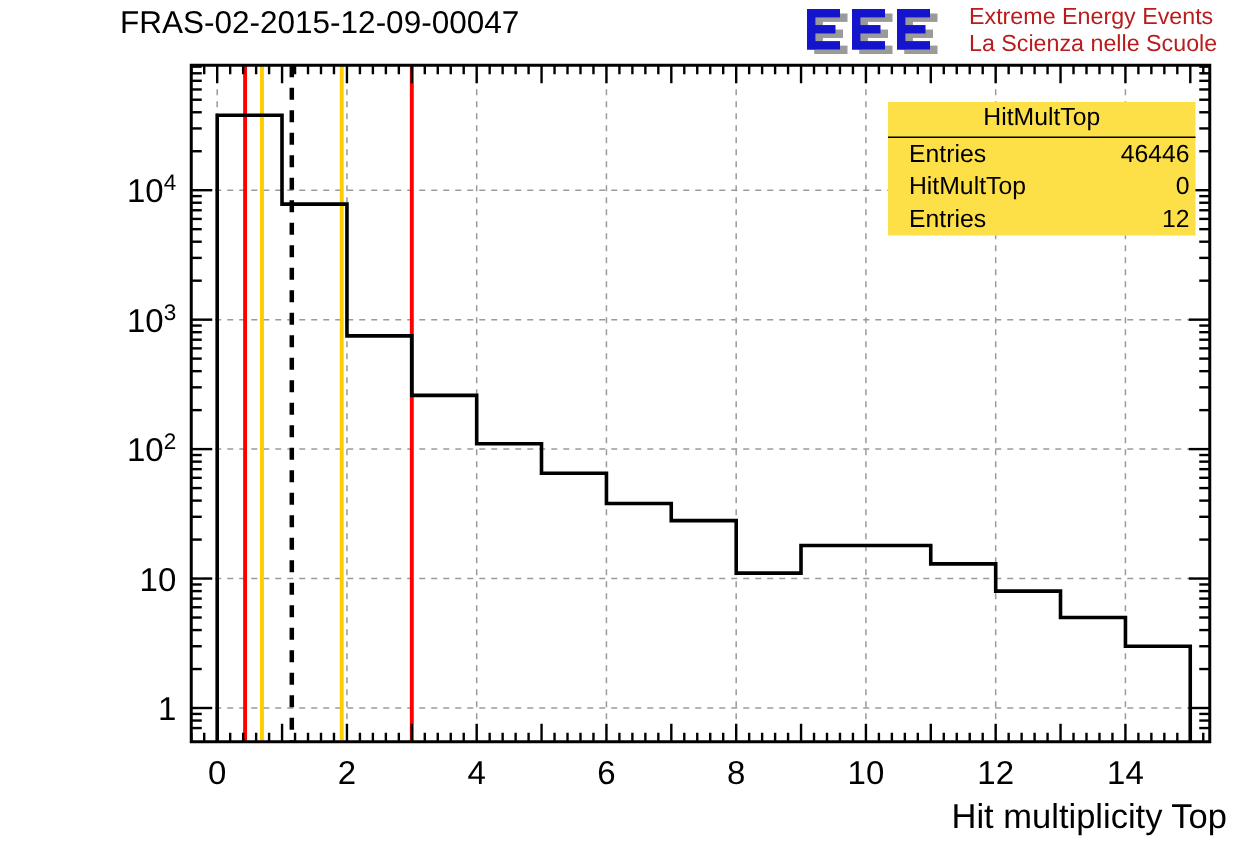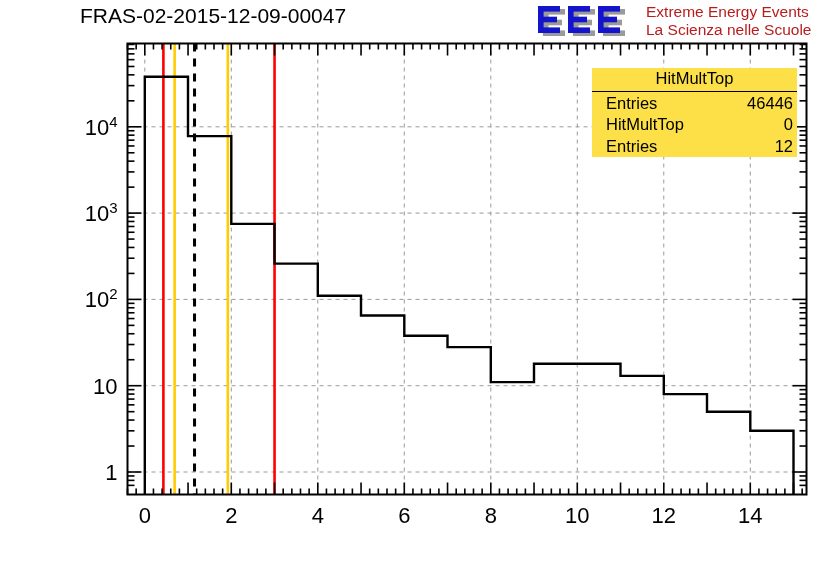--- a/index.html
+++ b/index.html
@@ -402,13 +402,14 @@
           <span class="k">HitMultTop</span>
           <span class="v">0</span>
         </div>
         <div class="st-row">
           <span class="k">Entries</span>
           <span class="v">12</span>
         </div>
       </div>
   </div>
 
+  <div class="xtitle">Hit multiplicity Top</div>
 </div>
 
 </body></html>

